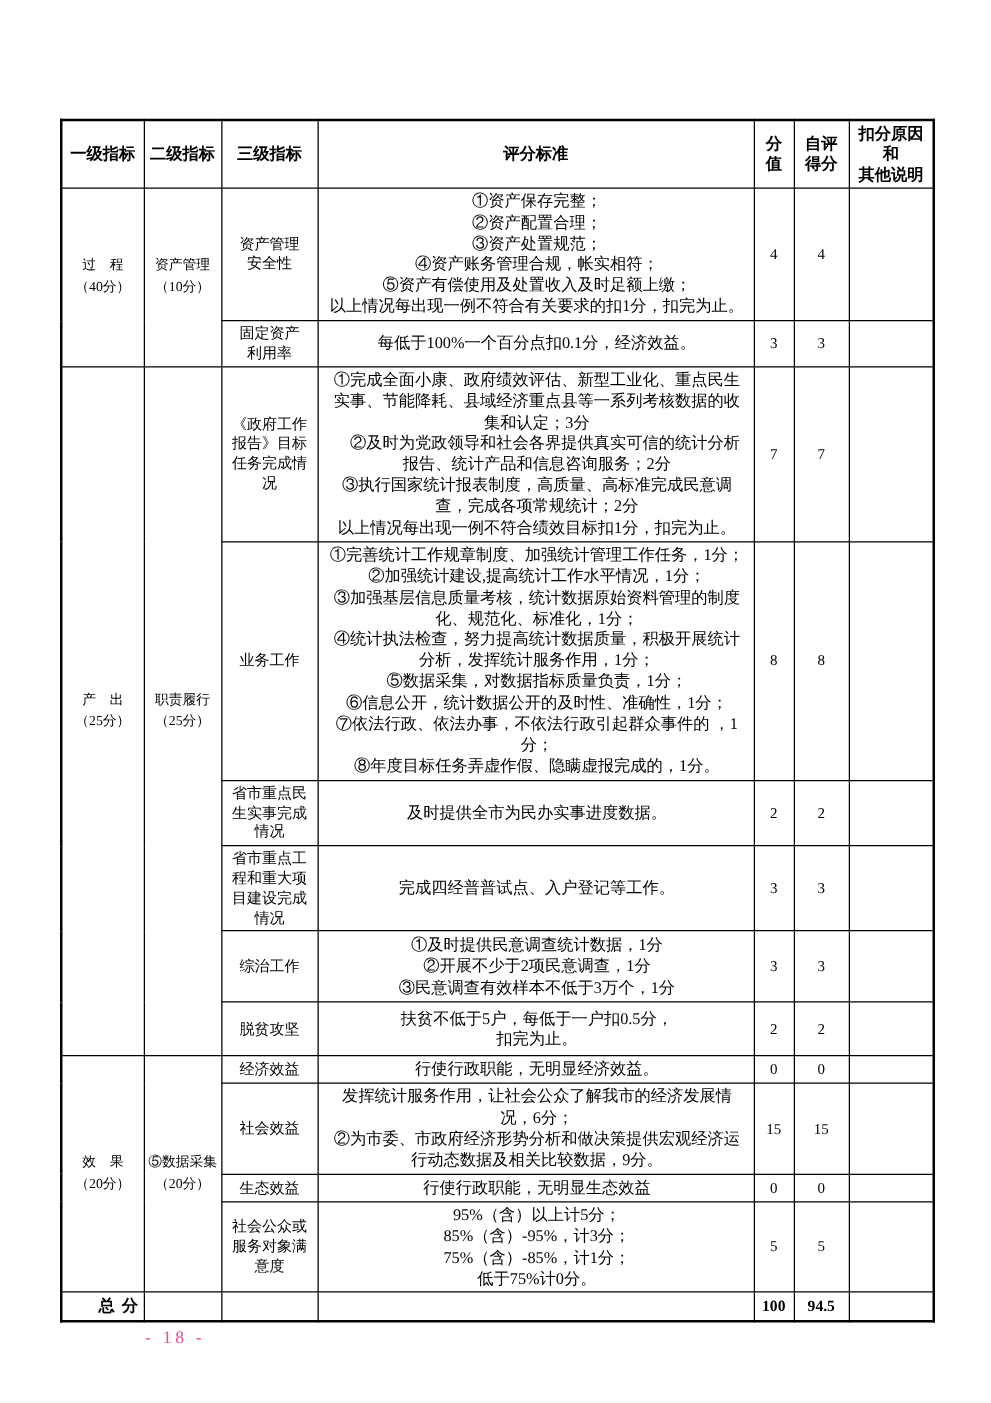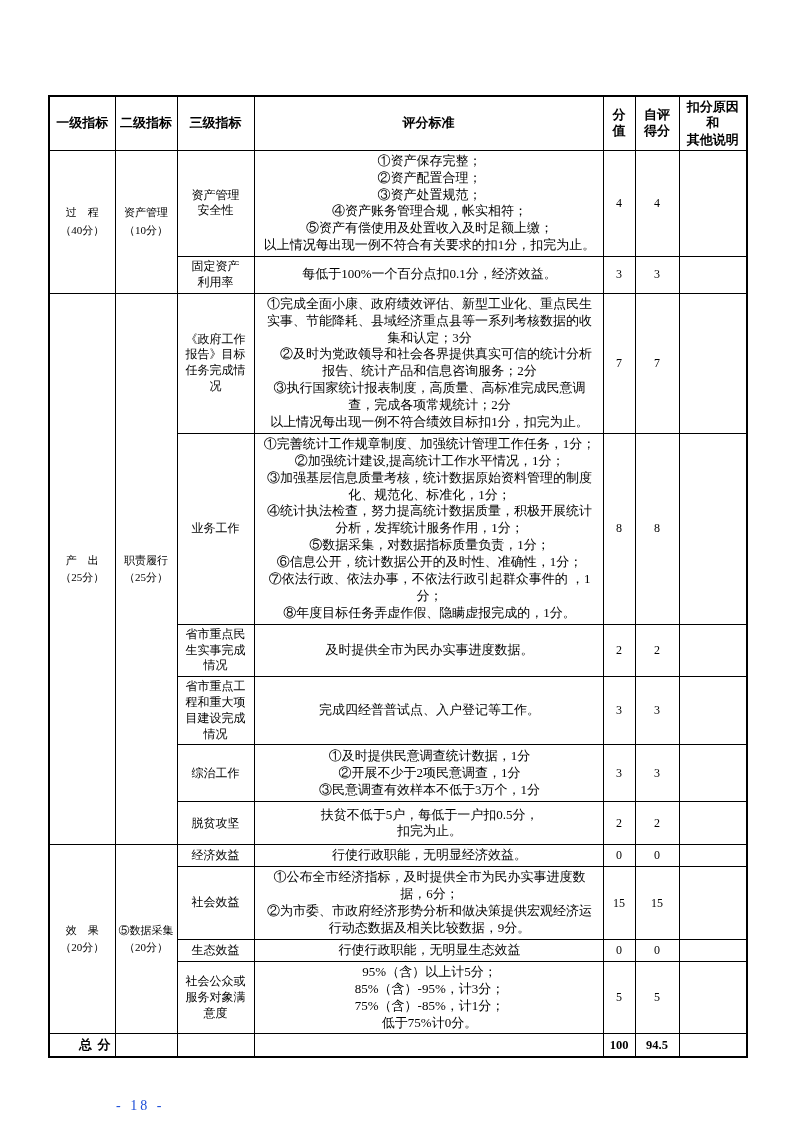--- a/index.html
+++ b/index.html
@@ -33,22 +33,22 @@
     font-size:13px;text-align:center;white-space:pre-line;line-height:1.3;
     padding:2px 6px 2px 8px;
   }
   td.num{font-size:12px;text-align:center;}
   td.total-label{
     font-family:"Liberation Sans","DejaVu Sans",sans-serif;
     font-weight:bold;font-size:13px;text-align:right;letter-spacing:1px;
   }
   td.total-num{font-weight:bold;font-size:12.5px;margin-top:15px;}
   .pagenum{
-    position:absolute;left:116px;top:1098px;
-    font-size:14px;letter-spacing:3px;color:#1d4ed8;
+    position:absolute;left:116px;top:1063px;
+    font-size:14px;letter-spacing:3px;color:#ec4899;
   }
 </style>
 </head>
 <body>
 
 <div class="sheet">
 
   <table class="eval">
     <colgroup>
       <col style="width:66px">
@@ -172,21 +172,21 @@
         <td class="lvl" rowspan="4">⑤数据采集
 （20分）</td>
         <td class="lvl3">经济效益</td>
         <td class="crit">行使行政职能，无明显经济效益。</td>
         <td class="num">0</td>
         <td class="num">0</td>
         <td class="num"></td>
       </tr>
       <tr style="height:62px">
         <td class="lvl3">社会效益</td>
-        <td class="crit">①公布全市经济指标，及时提供全市为民办实事进度数据，6分；
+        <td class="crit">发挥统计服务作用，让社会公众了解我市的经济发展情况，6分；
 ②为市委、市政府经济形势分析和做决策提供宏观经济运行动态数据及相关比较数据，9分。</td>
         <td class="num">15</td>
         <td class="num">15</td>
         <td class="num"></td>
       </tr>
       <tr style="height:22px">
         <td class="lvl3">生态效益</td>
         <td class="crit">行使行政职能，无明显生态效益</td>
         <td class="num">0</td>
         <td class="num">0</td>

